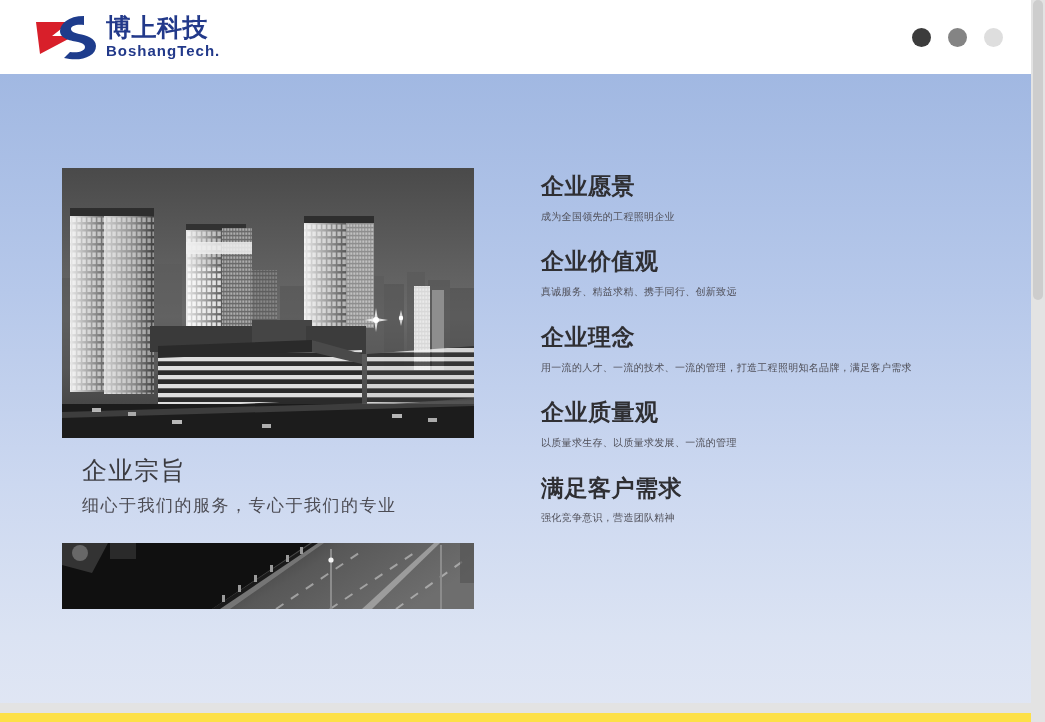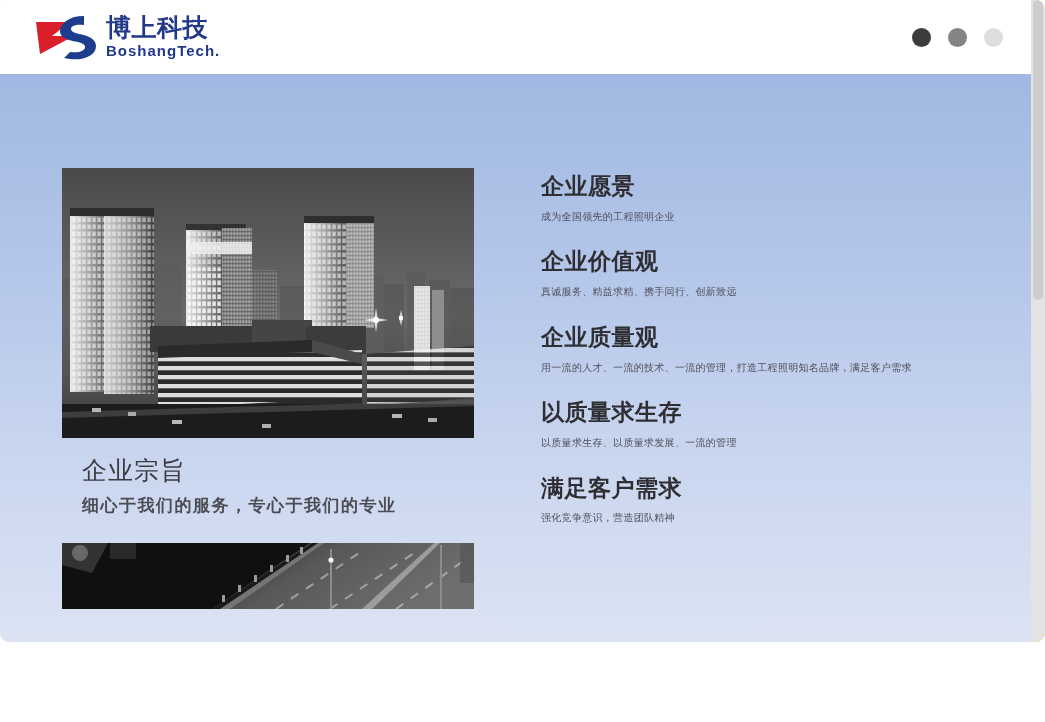--- a/index.html
+++ b/index.html
@@ -6,24 +6,23 @@
 
   html, body {
     width:1045px; height:722px;
     overflow:hidden;
     background:#ffffff;
     font-family:"Liberation Sans", sans-serif;
   }
 
   #page {
     position:relative;
-    width:1045px; height:642px;
+    width:1045px; height:722px;
     background:#fde047;
     overflow:hidden;
-    border-radius:9px;
   }
 
   
   #viewport {
     position:absolute;
     left:0; top:0;
     width:1031px; height:713px;
     background:#ffffff;
     overflow:hidden;
   }
@@ -95,21 +94,21 @@
     font-family:"Liberation Serif", serif;
     font-size:25px;
     font-weight:400;
     color:#3b3b40;
     letter-spacing:1px;
     line-height:1.35;
   }
   #purpose-desc {
     font-family:"Liberation Serif", serif;
     font-size:17px;
-    font-weight:700;
+    font-weight:400;
     color:#4c4c54;
     letter-spacing:1.5px;
     margin-top:6px;
     line-height:1.4;
   }
 
   
   #right-col {
     position:absolute;
     left:541px; top:98px;
@@ -360,26 +359,26 @@
             <div class="sec-title">企业愿景</div>
             <div class="sec-desc">成为全国领先的工程照明企业</div>
           </div>
 
           <div class="section">
             <div class="sec-title">企业价值观</div>
             <div class="sec-desc">真诚服务、精益求精、携手同行、创新致远</div>
           </div>
 
           <div class="section">
+            <div class="sec-title">企业理念</div>
+            <div class="sec-desc">用一流的人才、一流的技术、一流的管理，打造工程照明知名品牌，满足客户需求</div>
+          </div>
+
+          <div class="section">
             <div class="sec-title">企业质量观</div>
-            <div class="sec-desc">用一流的人才、一流的技术、一流的管理，打造工程照明知名品牌，满足客户需求</div>
-          </div>
-
-          <div class="section">
-            <div class="sec-title">以质量求生存</div>
             <div class="sec-desc">以质量求生存、以质量求发展、一流的管理</div>
           </div>
 
           <div class="section">
             <div class="sec-title">满足客户需求</div>
             <div class="sec-desc">强化竞争意识，营造团队精神</div>
           </div>
 
         </div>
       </div>

